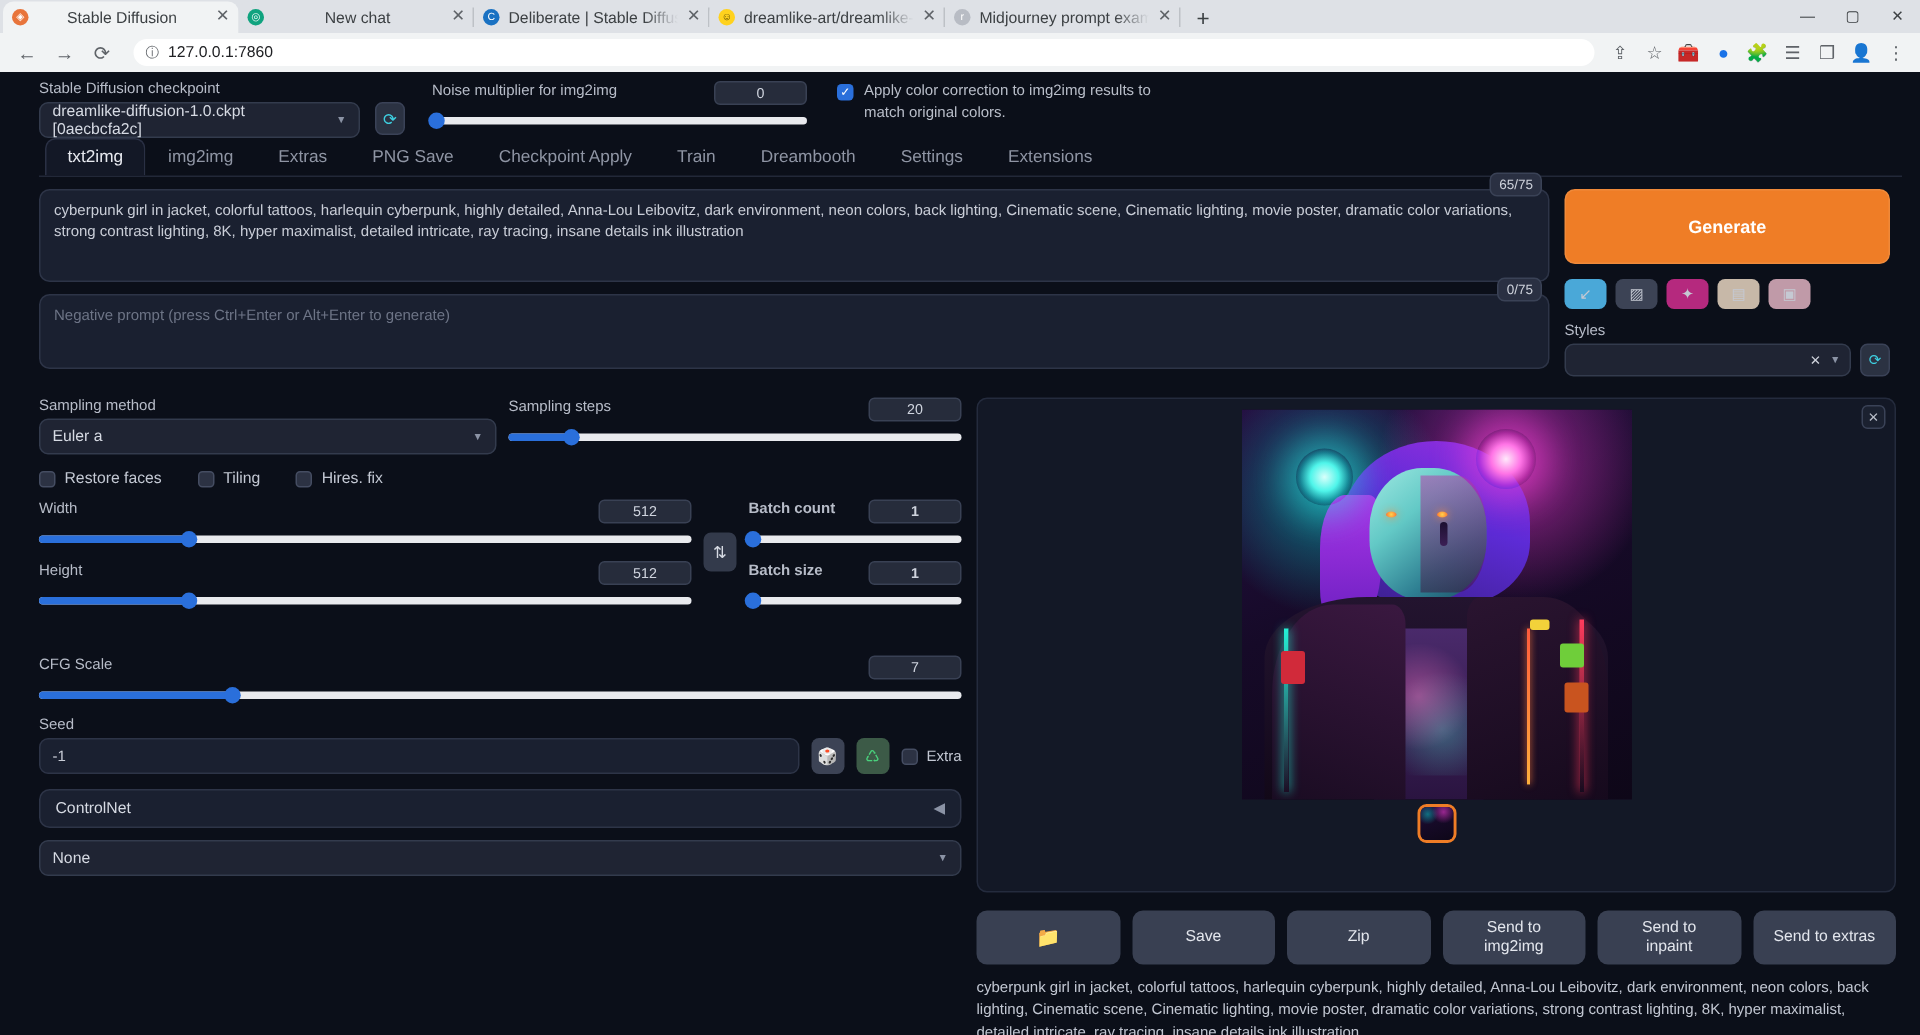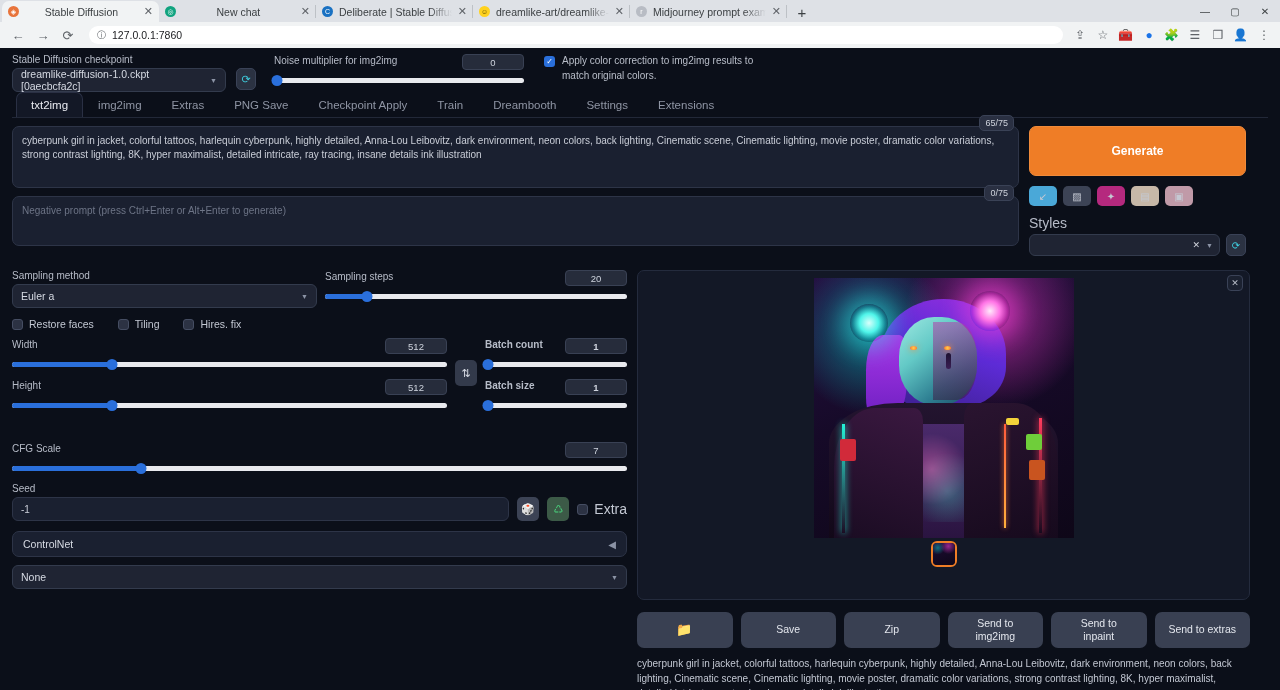--- a/index.html
+++ b/index.html
@@ -67,21 +67,21 @@
   }
   .omni-icon { font-size: 9px; color: #5f6368; }
   .tb-icons { display:flex; align-items:center; gap: 7px; margin-left:auto; }
   .tb-ic { width:16px; height:16px; display:flex; align-items:center;
     justify-content:center; color:#5f6368; font-size:12px; }
 
   
   .app {
     height: calc(690px - 22px - 26px);
     background: #0b0f19; color: #c5c9d3;
-    padding: 6px 12px 0 12px; position: relative; overflow: hidden;
+    padding: 6px 12px 0 26px; position: relative; overflow: hidden;
   }
 
   .topbar { display: flex; align-items: flex-start; gap: 10px; }
   .ckpt-block { width: 214px; }
   .lbl { font-size: 10px; color: #b7bcc8; margin-bottom: 3px; display:block; }
   .sel {
     height: 24px; background: #1f2433; border: 1px solid #333b4d;
     border-radius: 6px; display:flex; align-items:center; padding: 0 8px;
     font-size: 10.5px; color: #d6dae3; justify-content: space-between;
   }
@@ -153,21 +153,21 @@
     height: 50px; background: #ef7d26; border-radius: 7px;
     display:flex; align-items:center; justify-content:center;
     color: #fff; font-size: 12px; font-weight: bold;
     border: 1px solid #f08a3a;
   }
   .minirow { display:flex; gap: 6px; margin-top: 10px; }
   .minibtn {
     width: 28px; height: 20px; background: #3c4355; border-radius: 5px;
     display:flex; align-items:center; justify-content:center; font-size: 10px;
   }
-  .styles-lbl { font-size: 14px; color: #b7bcc8; margin: 9px 0 3px; display:block; }
+  .styles-lbl { font-size: 10px; color: #b7bcc8; margin: 9px 0 3px; display:block; }
   .styles-row { display:flex; gap: 6px; align-items:center; }
   .styles-box {
     flex:1; height: 22px; background: #1f2433; border: 1px solid #333b4d;
     border-radius: 6px; display:flex; align-items:center; justify-content:flex-end;
     padding: 0 6px; gap: 6px;
   }
   .x-ic { font-size: 9px; color: #cfd3dc; }
   .styles-refresh {
     width: 20px; height: 22px; background: #2b3242; border: 1px solid #3a4257;
     border-radius: 5px; display:flex; align-items:center; justify-content:center;
@@ -208,21 +208,21 @@
   .seed-row { display:flex; align-items:center; gap: 8px; }
   .seed-box {
     flex:1; height: 24px; background: #1a2030; border: 1px solid #2d3447;
     border-radius: 6px; display:flex; align-items:center; padding: 0 8px;
     font-size: 10px; color: #c9cdd7;
   }
   .seed-ic {
     width: 22px; height: 24px; background: #3c4355; border-radius: 5px;
     display:flex; align-items:center; justify-content:center; font-size: 11px;
   }
-  .extra-chk { display:flex; align-items:center; gap:6px; font-size:14px; color:#c3c8d3; }
+  .extra-chk { display:flex; align-items:center; gap:6px; font-size:10px; color:#c3c8d3; }
 
   .accordion {
     height: 26px; background: #1a2030; border: 1px solid #2d3447;
     border-radius: 7px; display:flex; align-items:center;
     justify-content:space-between; padding: 0 10px; font-size: 10.5px;
     color: #d6dae3; margin-top: 10px;
   }
 
   
   .imgwrap {

